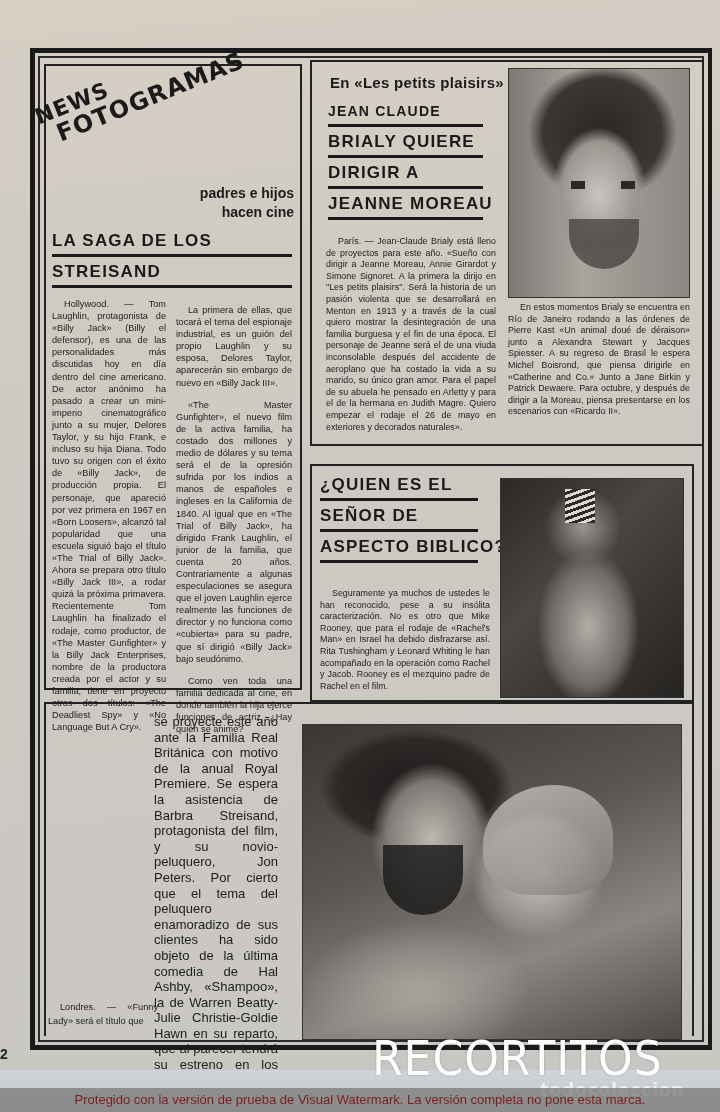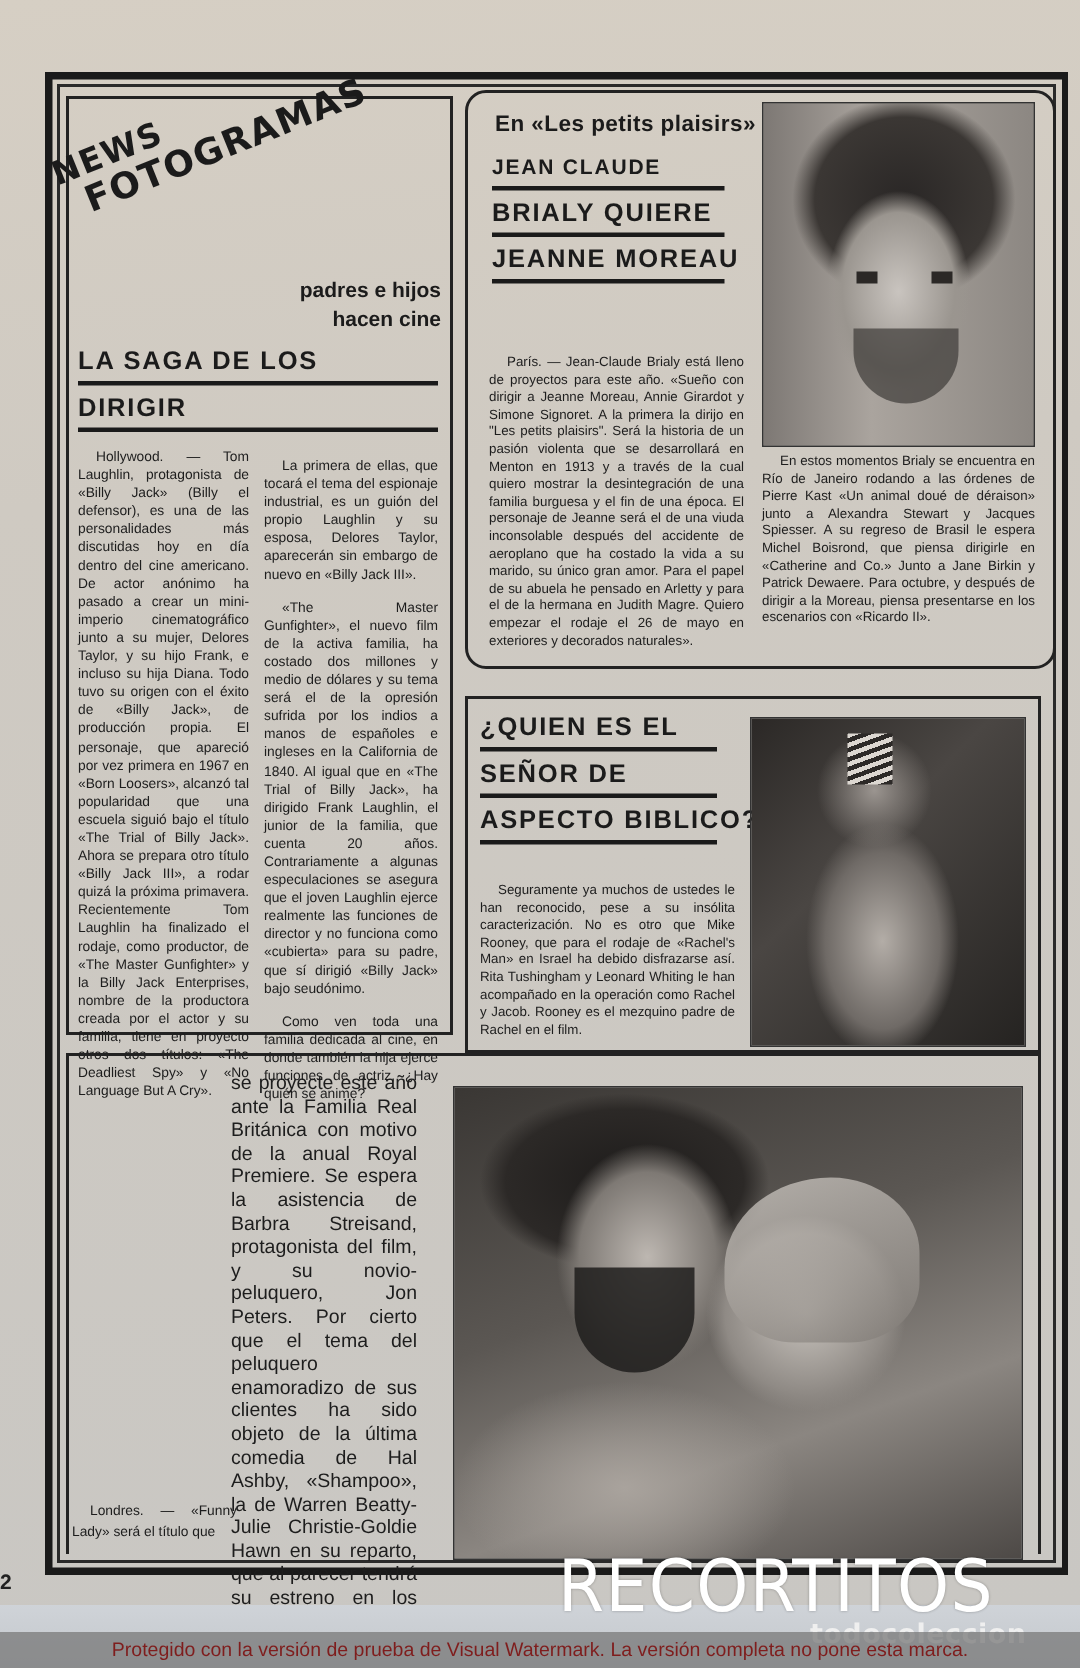--- a/index.html
+++ b/index.html
@@ -33,38 +33,39 @@
       <div class="cond" style="font-size:24px;font-weight:900;font-family:'DejaVu Sans',sans-serif;line-height:24px;margin-left:14px;">FOTOGRAMAS</div>
     </div>
 
     <div style="position:absolute;right:6px;top:118px;text-align:right;font-weight:bold;font-size:14px;line-height:19px;">
       <div>padres e hijos</div>
       <div>hacen cine</div>
     </div>
 
     <div style="position:absolute;left:6px;top:160px;width:240px;">
       <span class="hl">LA SAGA DE LOS</span>
-      <span class="hl">DIRIGIR</span>
+      <span class="hl">STREISAND</span>
     </div>
 
     <div class="body" style="position:absolute;left:6px;top:232px;width:114px;">
       <p>Hollywood. — Tom Laughlin, protagonista de «Billy Jack» (Billy el defensor), es una de las personalidades más discutidas hoy en día dentro del cine americano. De actor anónimo ha pasado a crear un mini-imperio cinematográfico junto a su mujer, Delores Taylor, y su hijo Frank, e incluso su hija Diana. Todo tuvo su origen con el éxito de «Billy Jack», de producción propia. El personaje, que apareció por vez primera en 1967 en «Born Loosers», alcanzó tal popularidad que una escuela siguió bajo el título «The Trial of Billy Jack». Ahora se prepara otro título «Billy Jack III», a rodar quizá la próxima primavera. Recientemente Tom Laughlin ha finalizado el rodaje, como productor, de «The Master Gunfighter» y la Billy Jack Enterprises, nombre de la productora creada por el actor y su familia, tiene en proyecto otros dos títulos: «The Deadliest Spy» y «No Language But A Cry».</p>
     </div>
     <div class="body" style="position:absolute;left:130px;top:238px;width:116px;">
       <p>La primera de ellas, que tocará el tema del espionaje industrial, es un guión del propio Laughlin y su esposa, Delores Taylor, aparecerán sin embargo de nuevo en «Billy Jack III».</p>
       <p>«The Master Gunfighter», el nuevo film de la activa familia, ha costado dos millones y medio de dólares y su tema será el de la opresión sufrida por los indios a manos de españoles e ingleses en la California de 1840. Al igual que en «The Trial of Billy Jack», ha dirigido Frank Laughlin, el junior de la familia, que cuenta 20 años. Contrariamente a algunas especulaciones se asegura que el joven Laughlin ejerce realmente las funciones de director y no funciona como «cubierta» para su padre, que sí dirigió «Billy Jack» bajo seudónimo.</p>
       <p>Como ven toda una familia dedicada al cine, en donde también la hija ejerce funciones de actriz, ¿Hay quién se anime?</p>
     </div>
   </div>
 
-  <div class="box" style="left:310px;top:60px;width:394px;height:386px;border-radius:14px;">
+  <div class="box" style="left:310px;top:60px;width:394px;height:386px;">
     <div style="position:absolute;left:18px;top:12px;font-size:15px;font-weight:bold;letter-spacing:.3px;">En «Les petits plaisirs»</div>
     <div style="position:absolute;left:16px;top:34px;width:155px;">
       <span class="hl" style="font-size:14px;">JEAN CLAUDE</span>
       <span class="hl" style="font-size:17px;">BRIALY QUIERE</span>
+      <span class="hl" style="font-size:17px;">DIRIGIR A</span>
       <span class="hl" style="font-size:17px;text-align:right;">JEANNE MOREAU</span>
     </div>
     <div class="body" style="position:absolute;left:14px;top:174px;width:170px;font-size:8.9px;line-height:11.6px;">
       <p>París. — Jean-Claude Brialy está lleno de proyectos para este año. «Sueño con dirigir a Jeanne Moreau, Annie Girardot y Simone Signoret. A la primera la dirijo en "Les petits plaisirs". Será la historia de un pasión violenta que se desarrollará en Menton en 1913 y a través de la cual quiero mostrar la desintegración de una familia burguesa y el fin de una época. El personaje de Jeanne será el de una viuda inconsolable después del accidente de aeroplano que ha costado la vida a su marido, su único gran amor. Para el papel de su abuela he pensado en Arletty y para el de la hermana en Judith Magre. Quiero empezar el rodaje el 26 de mayo en exteriores y decorados naturales».</p>
     </div>
 
     <div class="photo" style="left:196px;top:6px;width:180px;height:228px;background:radial-gradient(ellipse 38% 42% at 50% 55%,#c9c4bf 0%,#9a958f 55%,transparent 70%),radial-gradient(ellipse 55% 40% at 52% 28%,#2a2726 0%,#3b3734 60%,transparent 75%),linear-gradient(90deg,#7d7874 0%,#aaa49e 40%,#8c8782 100%);">
       <div style="position:absolute;left:60px;top:150px;width:70px;height:50px;border-radius:0 0 40px 40px;background:#3d3a38;opacity:.7;"></div>
       <div style="position:absolute;left:62px;top:112px;width:64px;height:8px;border-left:14px solid #2b2826;border-right:14px solid #2b2826;box-sizing:border-box;"></div>
     </div>

